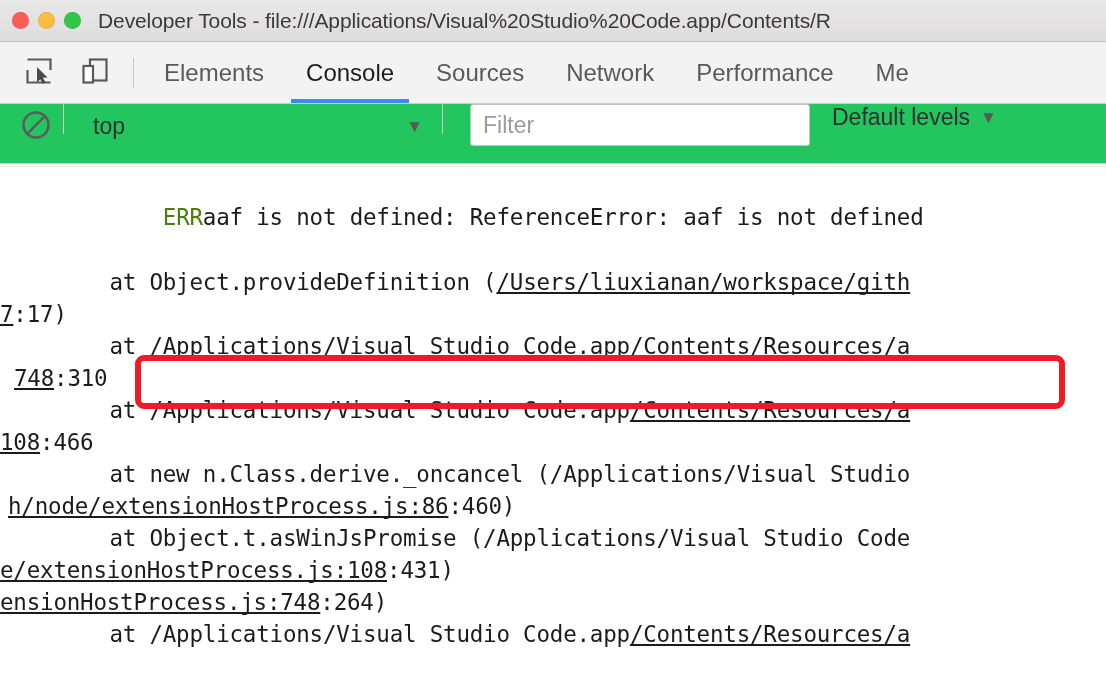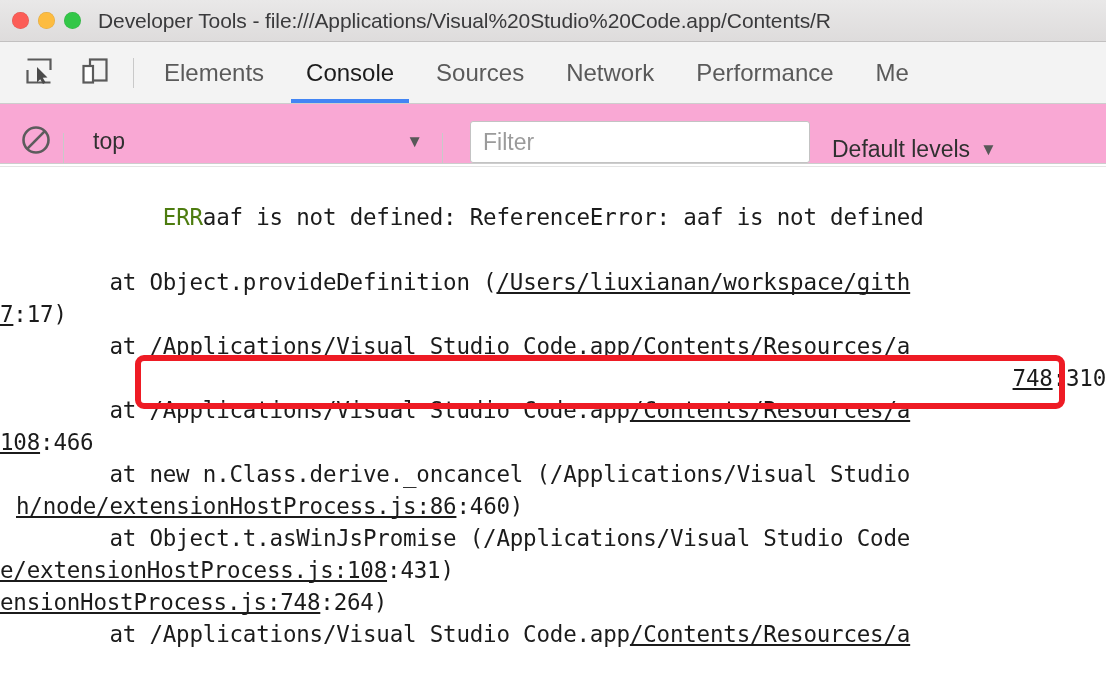--- a/index.html
+++ b/index.html
@@ -119,24 +119,24 @@
     right: 6px;
     bottom: 0;
     height: 4px;
     background: #4285f4;
   }
 
   
   .filterbar {
     position: relative;
     height: 59px;
-    background: #f9a8d4;
+    background: #22c55e;
     border-bottom: 1px solid #cdcdcd;
     display: flex;
-    align-items: flex-end;
+    align-items: flex-start;
     overflow: hidden;
   }
   .clear-btn {
     width: 44px;
     height: 44px;
     margin-left: 14px;
     display: flex;
     align-items: center;
     justify-content: center;
     border: none;
@@ -363,27 +363,27 @@
       <div class="msg err-row">
         <span class="err-label">ERR</span><span>aaf is not defined: ReferenceError: aaf is not defined</span>
       </div>
 
       <div class="stack">
 
         <div class="msg stack-line"><span>    at Object.provideDefinition (</span><span class="link">/Users/liuxianan/workspace/gith</span></div>
         <div class="msg cont" style="padding-left:0;"><span class="link">7</span><span>:17)</span></div>
 
         <div class="msg stack-line"><span>    at /Applications/Visual Studio Code.app</span><span class="link">/Contents/Resources/a</span></div>
-        <div class="msg cont" style="padding-left:0;text-align:right;"><span class="link">748</span><span>:310</span></div>
+        <div class="msg cont" style="padding-left:14px;"><span class="link">748</span><span>:310</span></div>
 
         <div class="msg stack-line"><span>    at /Applications/Visual Studio Code.app</span><span class="link">/Contents/Resources/a</span></div>
         <div class="msg cont" style="padding-left:0;"><span class="link">108</span><span>:466</span></div>
 
         <div class="msg stack-line"><span>    at new n.Class.derive._oncancel (/Applications/Visual Studio</span></div>
-        <div class="msg cont" style="padding-left:16px;"><span class="link">h/node/extensionHostProcess.js:86</span><span>:460)</span></div>
+        <div class="msg cont" style="padding-left:8px;"><span class="link">h/node/extensionHostProcess.js:86</span><span>:460)</span></div>
 
         <div class="msg stack-line"><span>    at Object.t.asWinJsPromise (/Applications/Visual Studio Code</span></div>
         <div class="msg cont" style="padding-left:0;"><span class="link">e/extensionHostProcess.js:108</span><span>:431)</span></div>
 
         <div class="msg cont" style="padding-left:0;"><span class="link">ensionHostProcess.js:748</span><span>:264)</span></div>
 
         <div class="msg stack-line"><span>    at /Applications/Visual Studio Code.app</span><span class="link">/Contents/Resources/a</span></div>
 
       </div>
     </div>

